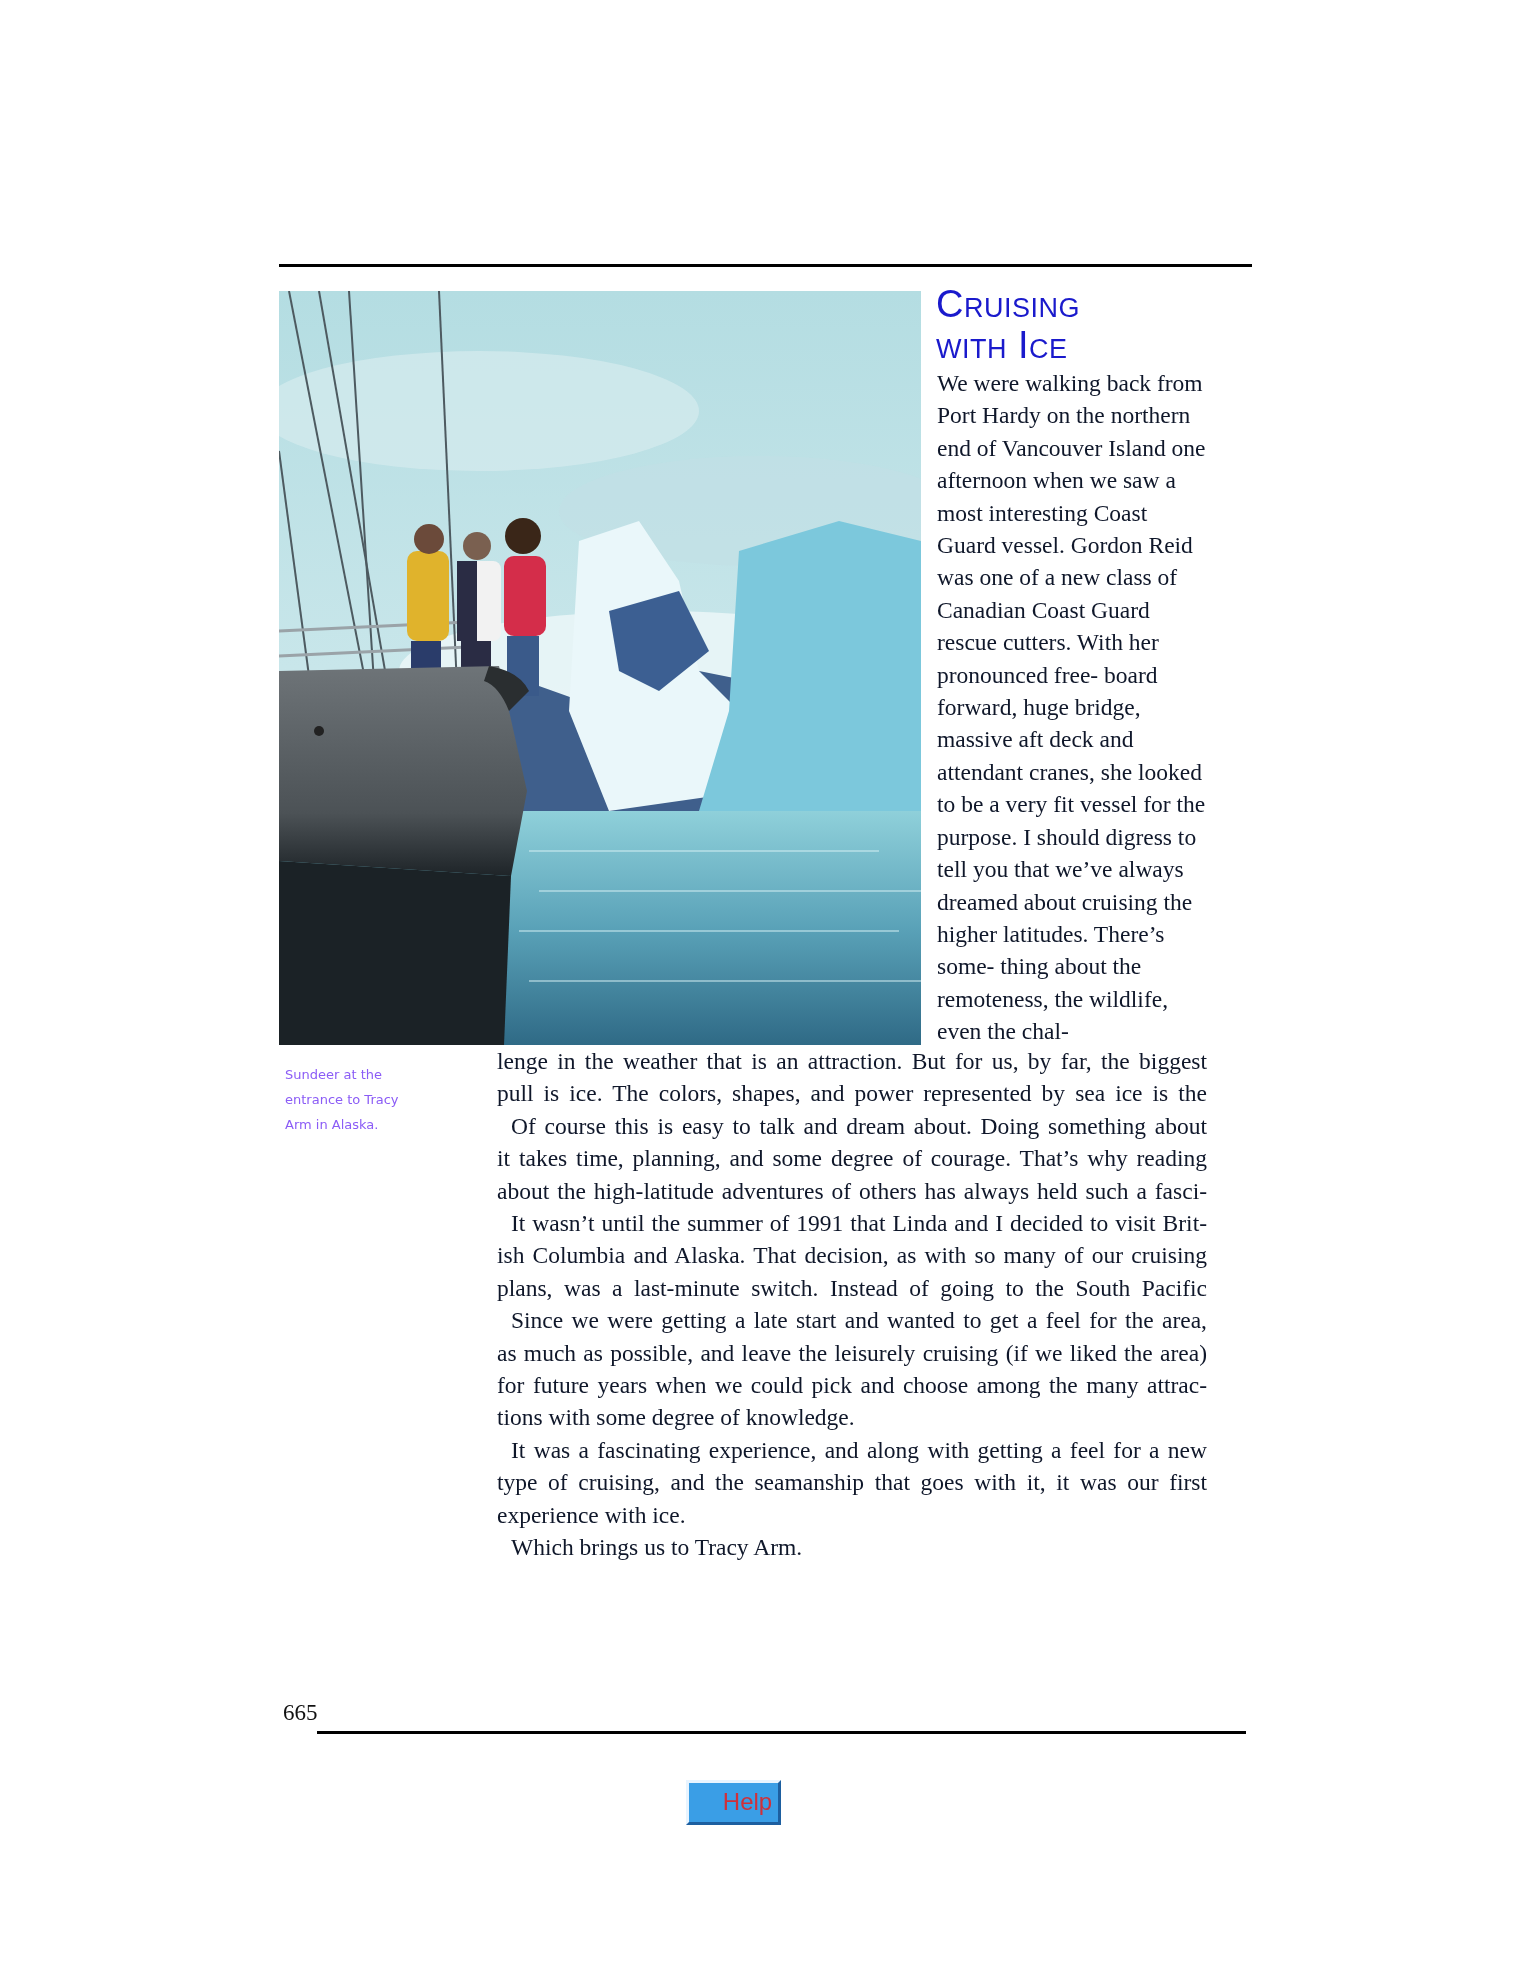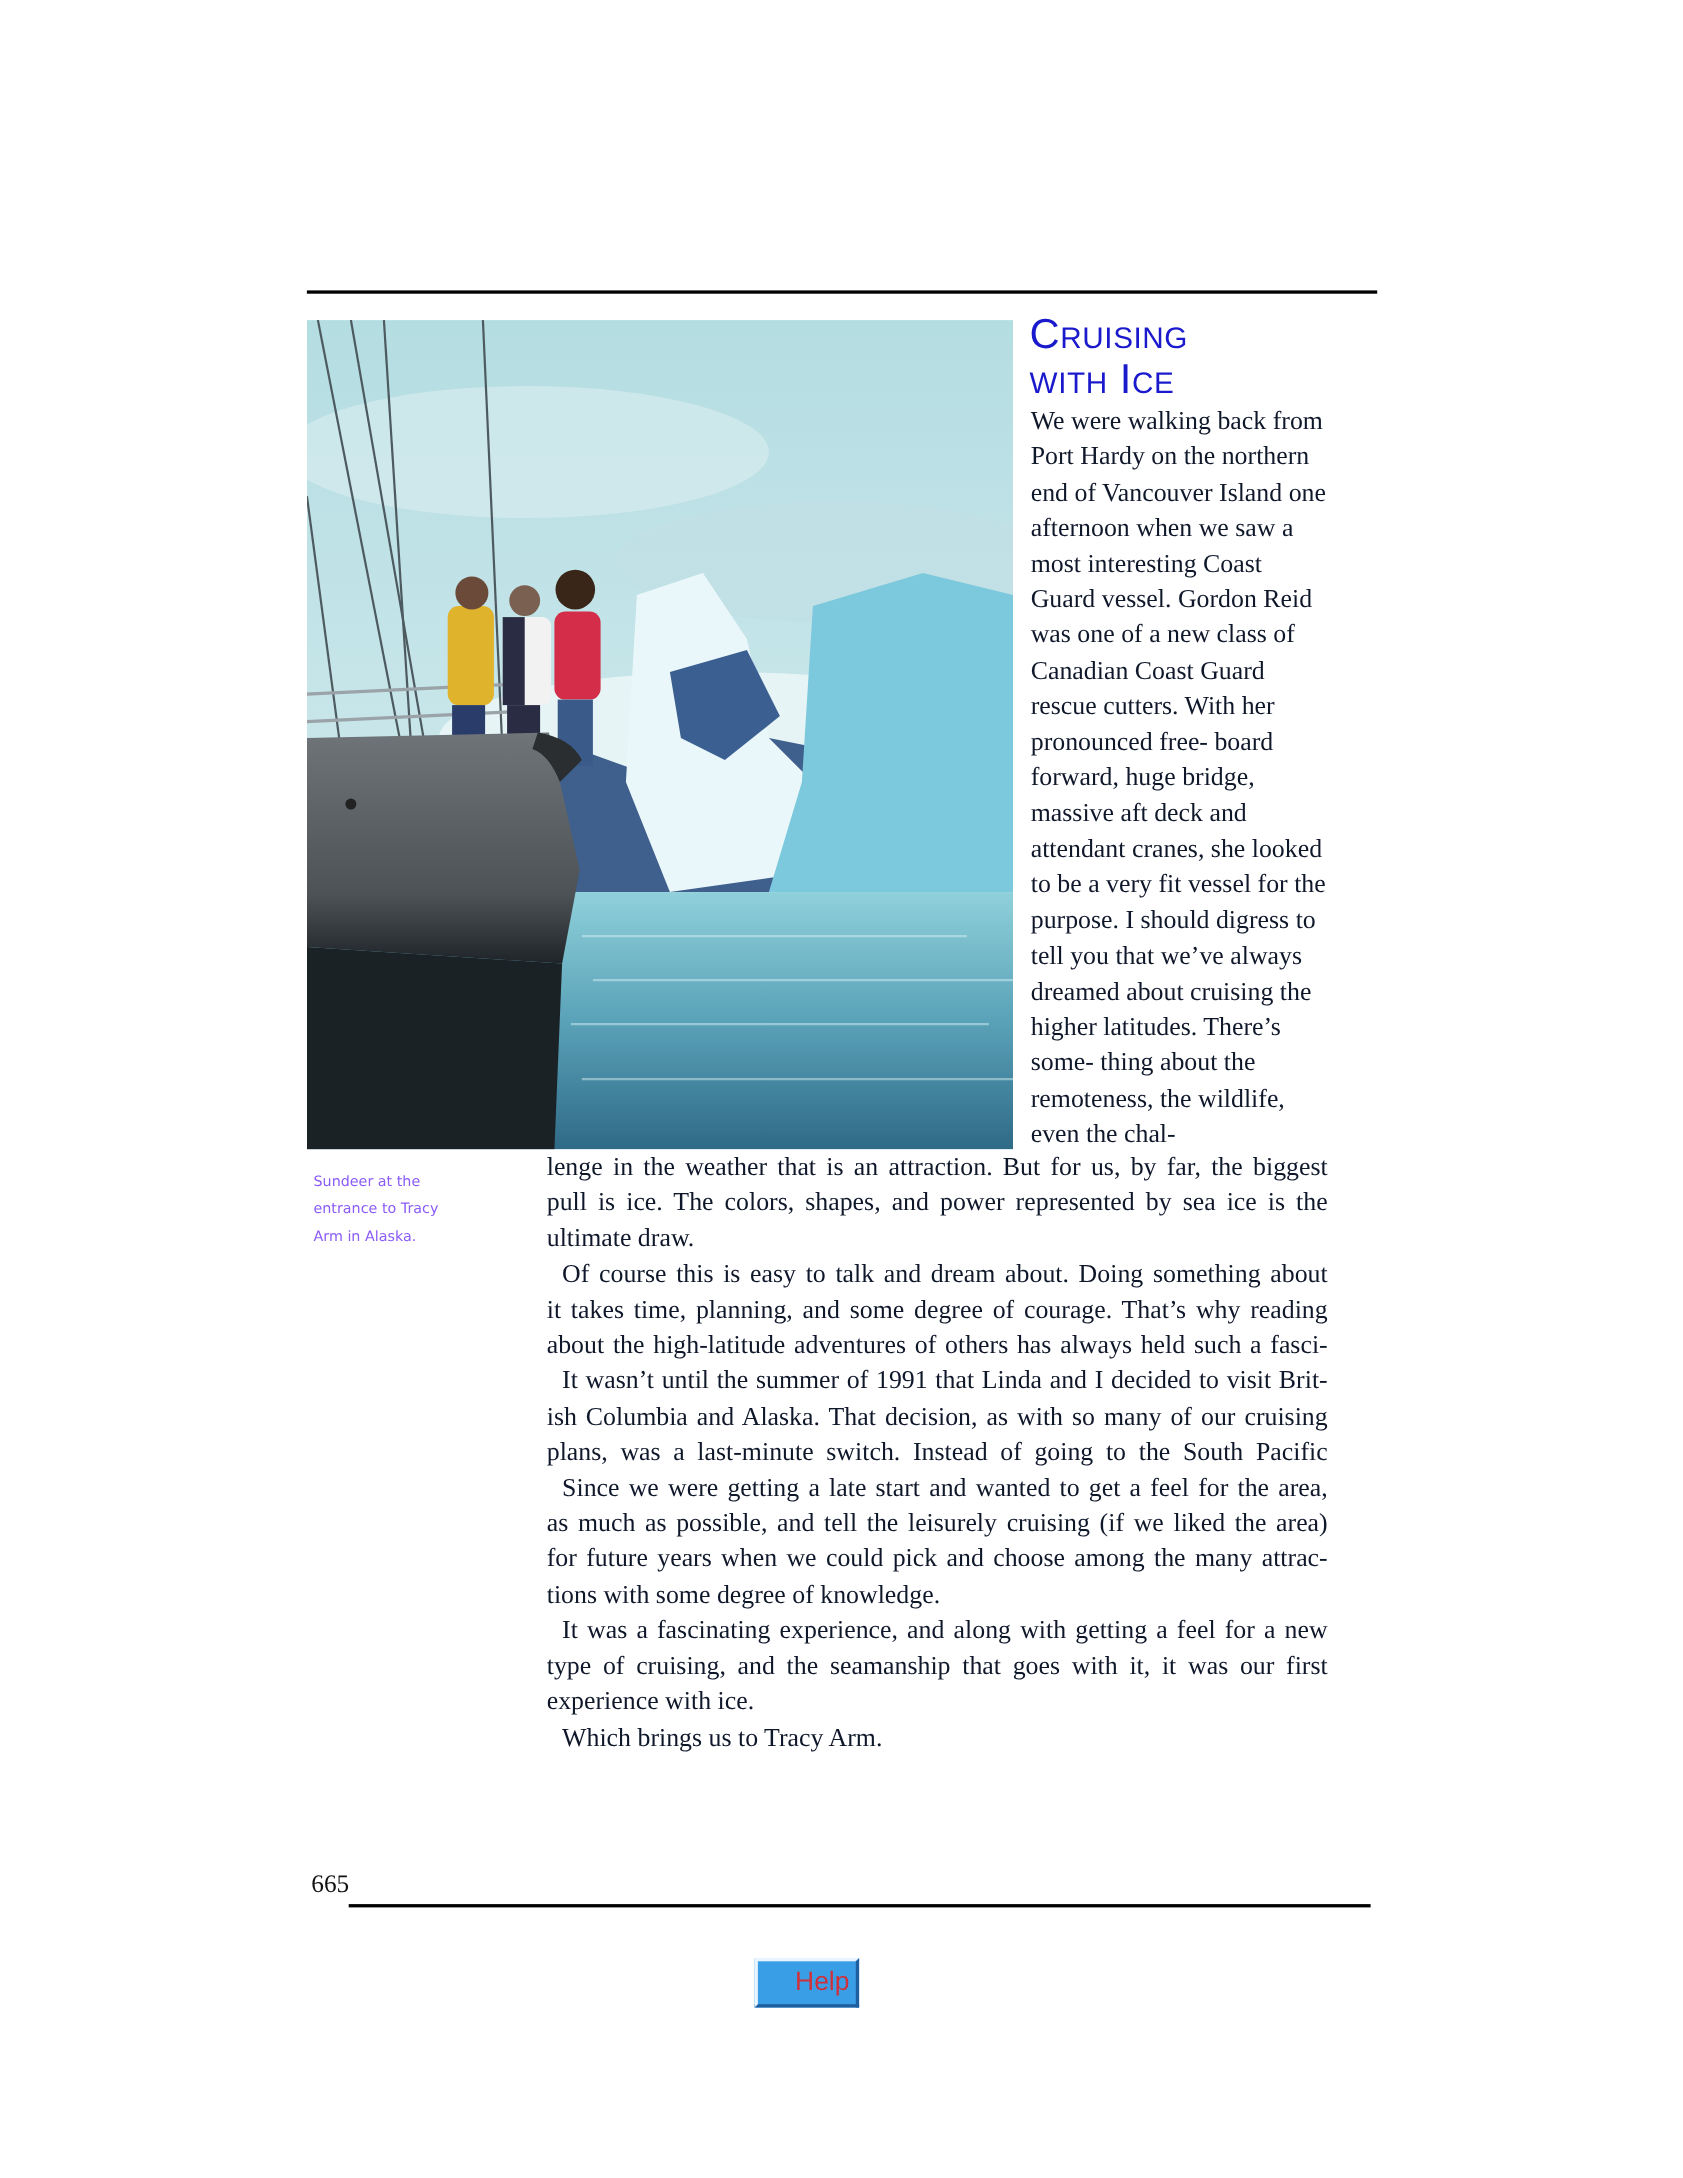--- a/index.html
+++ b/index.html
@@ -132,29 +132,28 @@
 
 <div class="caption">
   <div>Sundeer at the</div>
   <div>entrance to Tracy</div>
   <div>Arm in Alaska.</div>
 </div>
 
 <div class="col-wide body-text">
   <span class="line">lenge in the weather that is an attraction. But for us, by far, the biggest</span>
   <span class="line">pull is ice. The colors, shapes, and power represented by sea ice is the</span>
-  <span class="line last">ultimate draw.</span>
   <span class="line indent">Of course this is easy to talk and dream about. Doing something about</span>
   <span class="line">it takes time, planning, and some degree of courage. That’s why reading</span>
   <span class="line">about the high-latitude adventures of others has always held such a fasci-</span>
   <span class="line indent">It wasn’t until the summer of 1991 that Linda and I decided to visit Brit-</span>
   <span class="line">ish Columbia and Alaska. That decision, as with so many of our cruising</span>
   <span class="line">plans, was a last-minute switch. Instead of going to the South Pacific</span>
   <span class="line indent">Since we were getting a late start and wanted to get a feel for the area,</span>
-  <span class="line">as much as possible, and tell the leisurely cruising (if we liked the area)</span>
+  <span class="line">as much as possible, and leave the leisurely cruising (if we liked the area)</span>
   <span class="line">for future years when we could pick and choose among the many attrac-</span>
   <span class="line last">tions with some degree of knowledge.</span>
   <span class="line indent">It was a fascinating experience, and along with getting a feel for a new</span>
   <span class="line">type of cruising, and the seamanship that goes with it, it was our first</span>
   <span class="line last">experience with ice.</span>
   <span class="line indent last">Which brings us to Tracy Arm.</span>
 </div>
 
 <div class="page-number">665</div>
 <div class="rule" style="left:317px; top:1731px; width:929px; height:3px;"></div>

